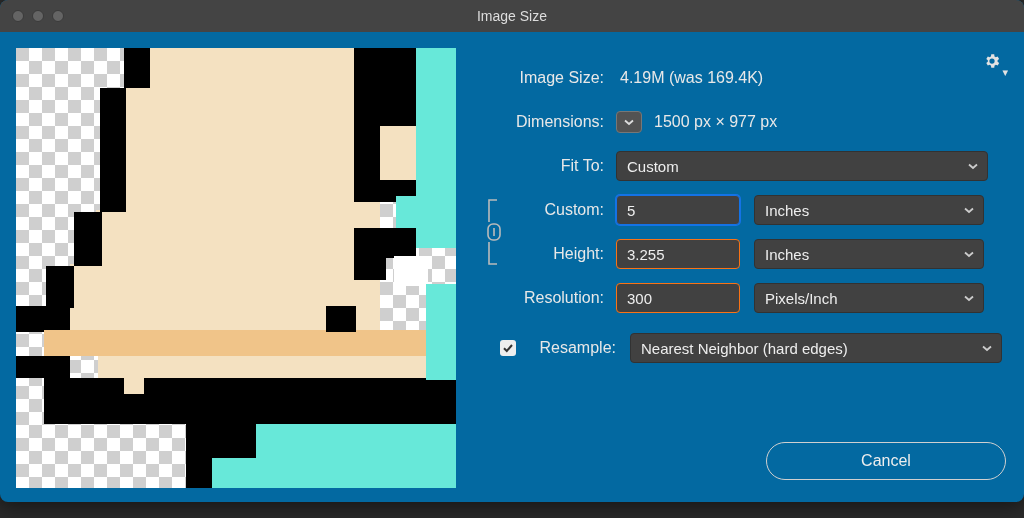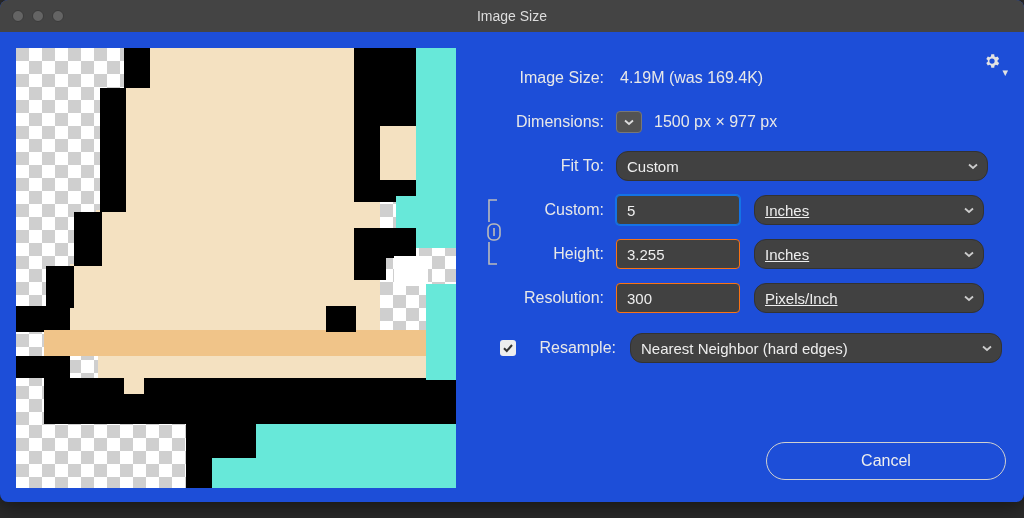--- a/index.html
+++ b/index.html
@@ -1,34 +1,34 @@
 <!DOCTYPE html>
 <html><head>
   <meta charset="utf-8">
   <style>
     * { margin: 0; padding: 0; box-sizing: border-box; font-family: -apple-system, "Helvetica Neue", Arial, sans-serif; }
     body { background: #2a2a2a; width: 1024px; height: 518px; overflow: hidden; }
-    .dialog { width: 1024px; height: 502px; background: #1d4ed8; border-radius: 8px; box-shadow: 0 4px 20px rgba(0,0,0,.5); position: relative; }
+    .dialog { width: 1024px; height: 502px; background: #0369a1; border-radius: 8px; box-shadow: 0 4px 20px rgba(0,0,0,.5); position: relative; }
     .titlebar { height: 32px; display:flex; align-items:center; background:#444; border-top-left-radius:8px; border-top-right-radius:8px; position:relative; }
     .traffic { display:flex; gap:8px; padding-left:12px; }
     .traffic span { width:12px; height:12px; border-radius:50%; background:#646464; border:1px solid #3a3a3a; display:block; }
     .title { position:absolute; left:0; right:0; text-align:center; color:#ddd; font-size:14px; }
     .body { display:flex; padding:16px; gap:20px; height:calc(100% - 32px); }
     .preview-wrap { width:440px; height:440px; background:#535353; position:relative; }
     .preview { width:440px; height:440px; display:block; }
     .form { flex:1; color:#e8e8e8; font-size:16px; position:relative; padding-top:8px; }
     .gear { position:absolute; top:4px; right:6px; color:#e2e2e2; cursor:pointer; }
     .row { display:flex; align-items:center; height:44px; }
     .label { width:140px; text-align:right; padding-right:12px; color:#e8e8e8; }
     .static { padding-left:4px; color:#e8e8e8;text-align:right; }
     .chev-box { display:inline-flex; align-items:center; justify-content:center; width:26px; height:22px; border:1px solid #777; border-radius:4px; margin-right:8px; background:#535353; cursor:pointer; }
     .chev-box svg { width:12px; height:12px; }
-    .select { position:relative; background:#414141; border-radius:12px; height:30px; display:flex; align-items:center; padding:0 30px 0 10px; color:#eee; font-size:15px; cursor:pointer; border:1px solid #323232; }
+    .select { position:relative; background:#414141; border-radius:4px; height:30px; display:flex; align-items:center; padding:0 30px 0 10px; color:#eee; font-size:15px; cursor:pointer; border:1px solid #323232; }
     .select.wide { width:372px; }
-    .select.unit { width:230px;text-decoration:underline; }
+    .select.unit { width:230px; }
     .select .caret { position:absolute; right:8px; top:50%; transform:translateY(-50%); }
     .input { background:#414141; border:1px solid #f97316; border-radius:4px; height:30px; width:124px; color:#eee; padding:0 10px; font-size:15px; }
     .input.focused { border:1.5px solid #1473e6; box-shadow:0 0 0 1px #1473e6; }
     .hgap { width:14px; }
     .linkcol { width:36px; display:flex; flex-direction:column; align-items:center; justify-content:center; height:88px; }
     .link-row { display:flex; align-items:flex-start; }
     .link-fields { flex:1; }
     .chk { width:16px; height:16px; background:#eee; border-radius:3px; display:inline-flex; align-items:center; justify-content:center; margin-right:8px; cursor:pointer; }
     .chk svg { width:12px; height:12px; }
     .buttons { position:absolute; bottom:6px; right:2px; display:flex; gap:18px; }

